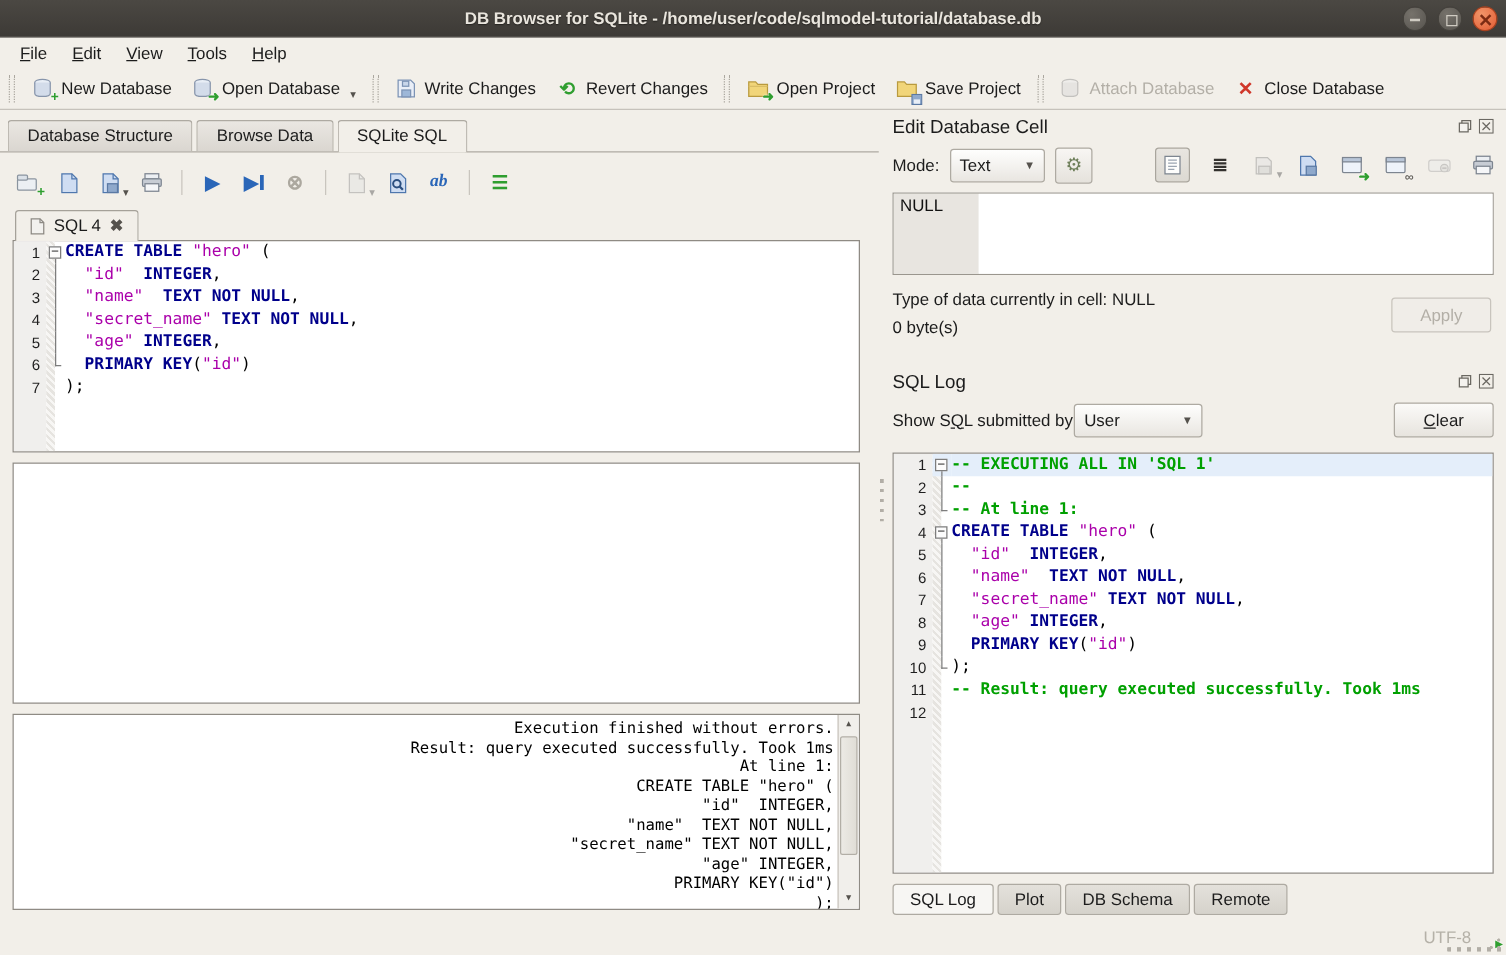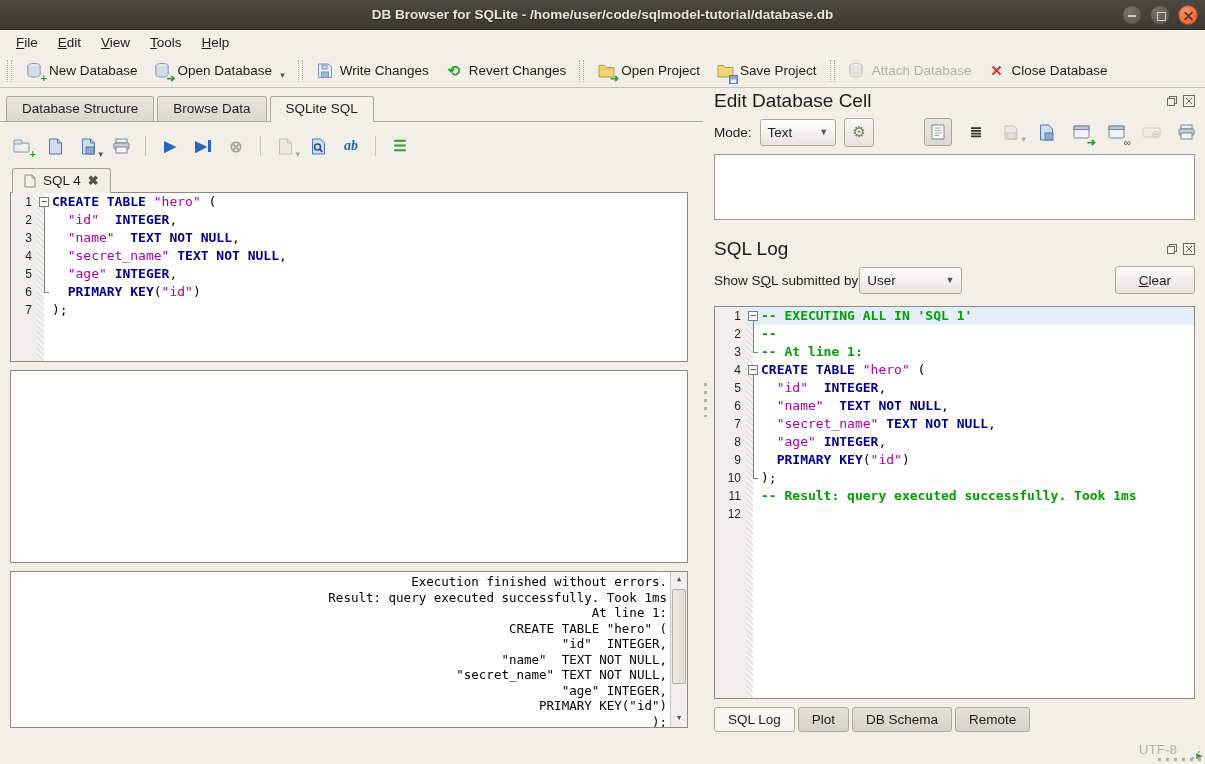--- a/index.html
+++ b/index.html
@@ -95,21 +95,21 @@
   
   .exec-log { height:157px; flex:none; background:#fff; border:1px solid #8f8b84; position:relative; overflow:hidden;
       font-family:"DejaVu Sans Mono", monospace; font-size:12.5px; line-height:15.5px; padding:2px 20px 0 6px; margin:0 2px 0 0;text-align:right; }
   .plain-line { white-space:pre; color:#000; }
   .vscroll { position:absolute; right:0; top:0; bottom:0; width:17px; background:#f1efeb; border-left:1px solid #c9c5bf; }
   .sarrow { position:absolute; left:0; right:0; height:16px; display:flex; align-items:center; justify-content:center; font-size:7px; color:#55524d; }
   .sarrow.up { top:0; } .sarrow.down { bottom:0; }
   .sthumb { position:absolute; left:1px; right:1px; top:17px; height:95px; background:linear-gradient(90deg,#eceae5,#e0ddd6); border:1px solid #b2aea6; border-radius:2px; }
 
   
-  .panel-header { display:flex; align-items:center; height:22px; flex:none; font-size:19px; padding:0 2px; }
+  .panel-header { display:flex; align-items:center; height:22px; flex:none; font-size:15px; padding:0 2px; }
   .ph-icons { margin-left:auto; display:flex; gap:5px; }
   .mode-row { display:flex; align-items:center; height:40px; flex:none; font-size:13.5px; gap:8px; padding-left:2px; }
   .dropdown { display:flex; align-items:center; height:27px; border:1px solid #aeaaa2; border-radius:3px; background:linear-gradient(#fefefd,#e9e6e1); padding:0 7px; font-size:13.5px; }
   .dd-caret { margin-left:auto; font-size:9px; color:#55524d; padding-left:10px; }
   .gear-btn { width:36px; height:29px; border:1px solid #aeaaa2; border-radius:3px; background:linear-gradient(#f8f6f3,#e5e2dc); display:flex; align-items:center; justify-content:center; font-size:15px; color:#6e7f5a; }
   .cell-icons { display:flex; align-items:center; gap:13px; margin-left:42px; }
   .cicon { width:22px; height:24px; display:inline-flex; align-items:center; justify-content:center; position:relative; }
   .cicon.framed { width:28px; height:28px; border:1px solid #a9a59d; border-radius:3px; background:linear-gradient(#e8e5e0,#dcd9d2); }
   .dim { filter:grayscale(1); opacity:.45; }
   .cell-box { height:66px; flex:none; border:1px solid #9a968e; background:#fff; display:flex; margin:2px 2px 10px 2px; }
@@ -453,23 +453,29 @@
             <svg width="17" height="16" viewBox="0 0 17 16">
                 <rect x="3" y="1" width="11" height="4" fill="#eceff3" stroke="#7d8590"></rect>
                 <rect x="1" y="5" width="15" height="6" rx="1" fill="#c7ccd4" stroke="#7d8590"></rect>
                 <rect x="3" y="9" width="11" height="6" fill="#f5f6f8" stroke="#7d8590"></rect>
               </svg>
           </span>
         </div>
       </div>
 
       <div class="cell-box">
+        <div class="null-strip">NULL</div>
         <div style="flex:1;background:#fff"></div>
       </div>
 
+      <div class="cell-info">
+        <div class="l1">Type of data currently in cell: NULL</div>
+        <div>0 byte(s)</div>
+        <div class="apply-btn">Apply</div>
+      </div>
 
       <div class="hsplit">
           <div class="grip"></div>
         </div>
 
       <div class="panel-header">
         <span>SQL Log</span>
         <span class="ph-icons">
           <span>
               <svg width="12" height="12" viewBox="0 0 12 12">

